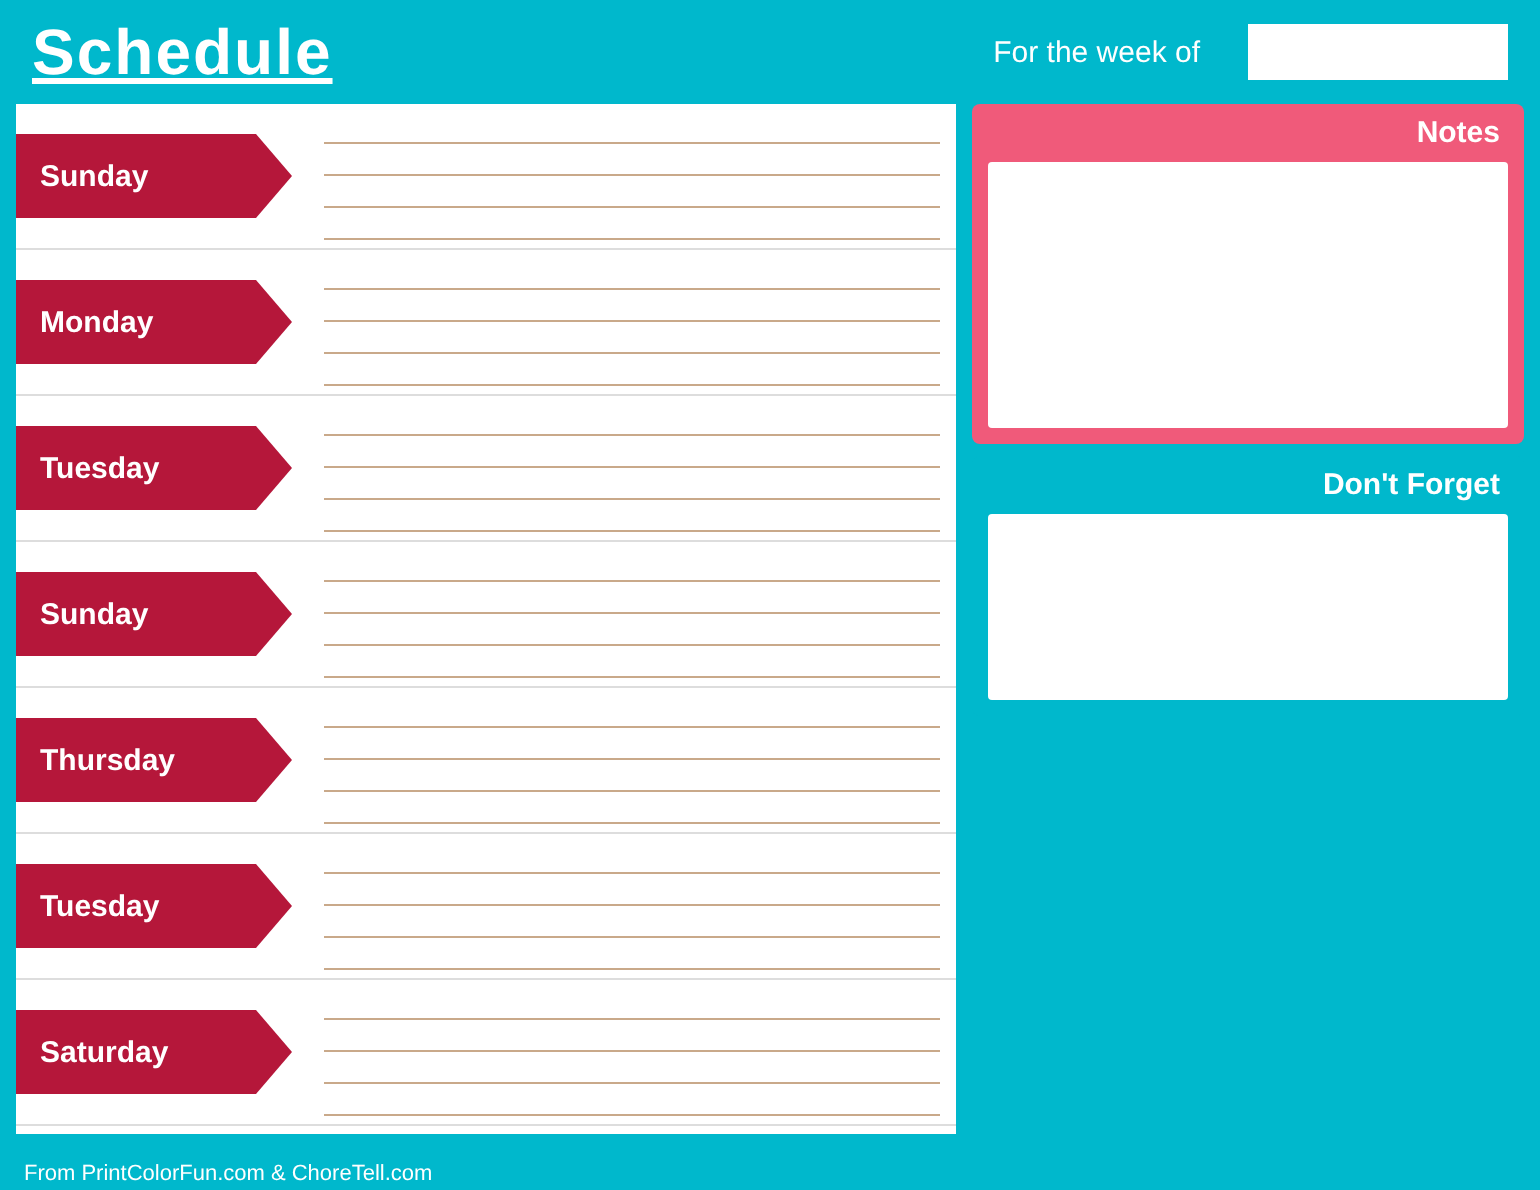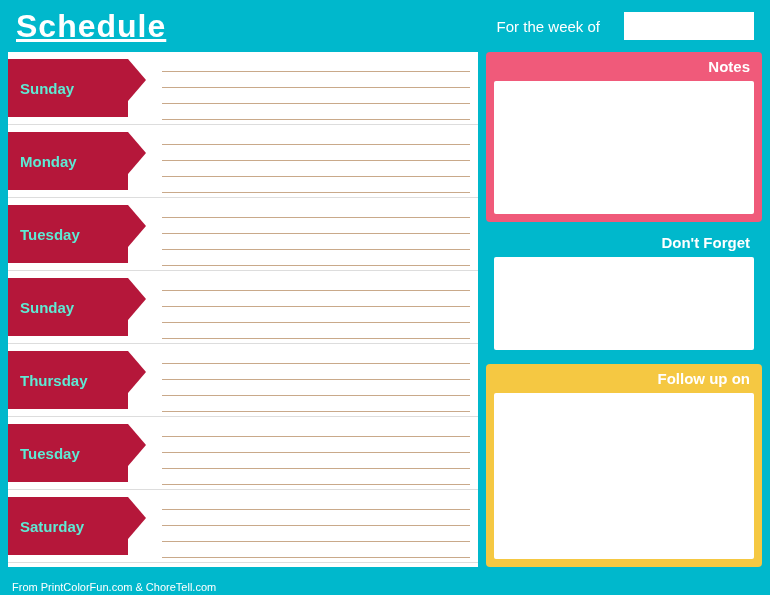--- a/index.html
+++ b/index.html
@@ -71,25 +71,25 @@
       width: 130px;
       min-height: 72px;
       position: relative;
       flex-shrink: 0;
       display: flex;
       align-items: center;
     }
 
     .day-banner {
       background: #b5173a;
-      color: #5eead4;
+      color: #ffffff;
       font-size: 15px;
       font-weight: bold;
       padding: 0 12px 0 12px;
-      height: 58px;
+      height: 42px;
       display: flex;
       align-items: center;
       position: relative;
       width: 120px;
     }
 
     
     .day-banner::after {
       content: '';
       position: absolute;
@@ -282,23 +282,19 @@
     <div class="side-box notes">
       <div class="side-box-header">Notes</div>
       <div class="side-box-content"></div>
     </div>
 
     <div class="side-box dont-forget">
       <div class="side-box-header">Don't Forget</div>
       <div class="side-box-content"></div>
     </div>
 
-    <div class="side-box follow-up">
-      <div class="side-box-header">Follow up on</div>
-      <div class="side-box-content"></div>
-    </div>
 
   </div>
 </div>
 
 <div class="footer">
   <span>From PrintColorFun.com &amp; ChoreTell.com</span>
 </div>
 
 </body></html>

